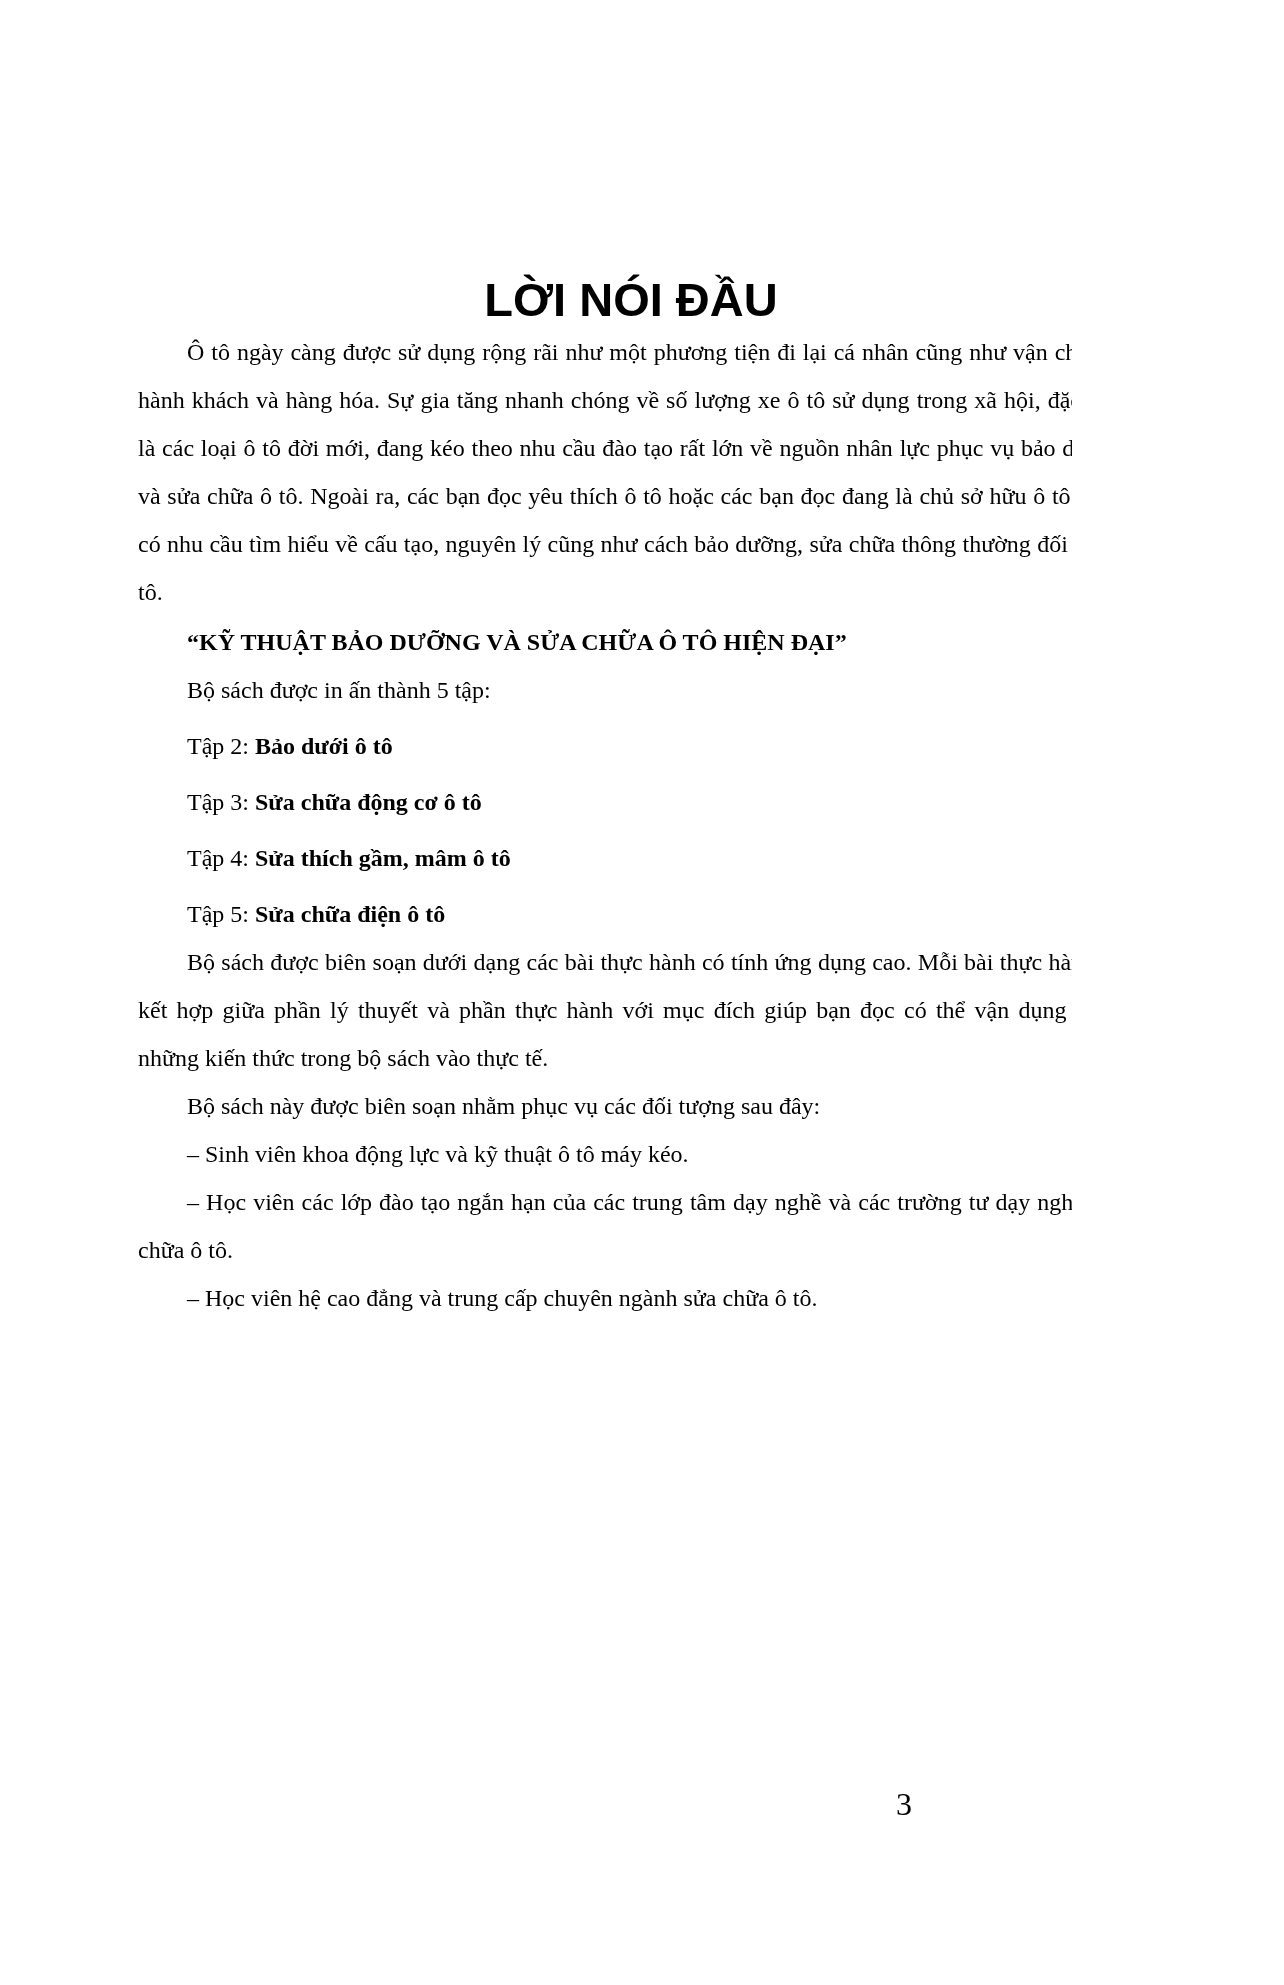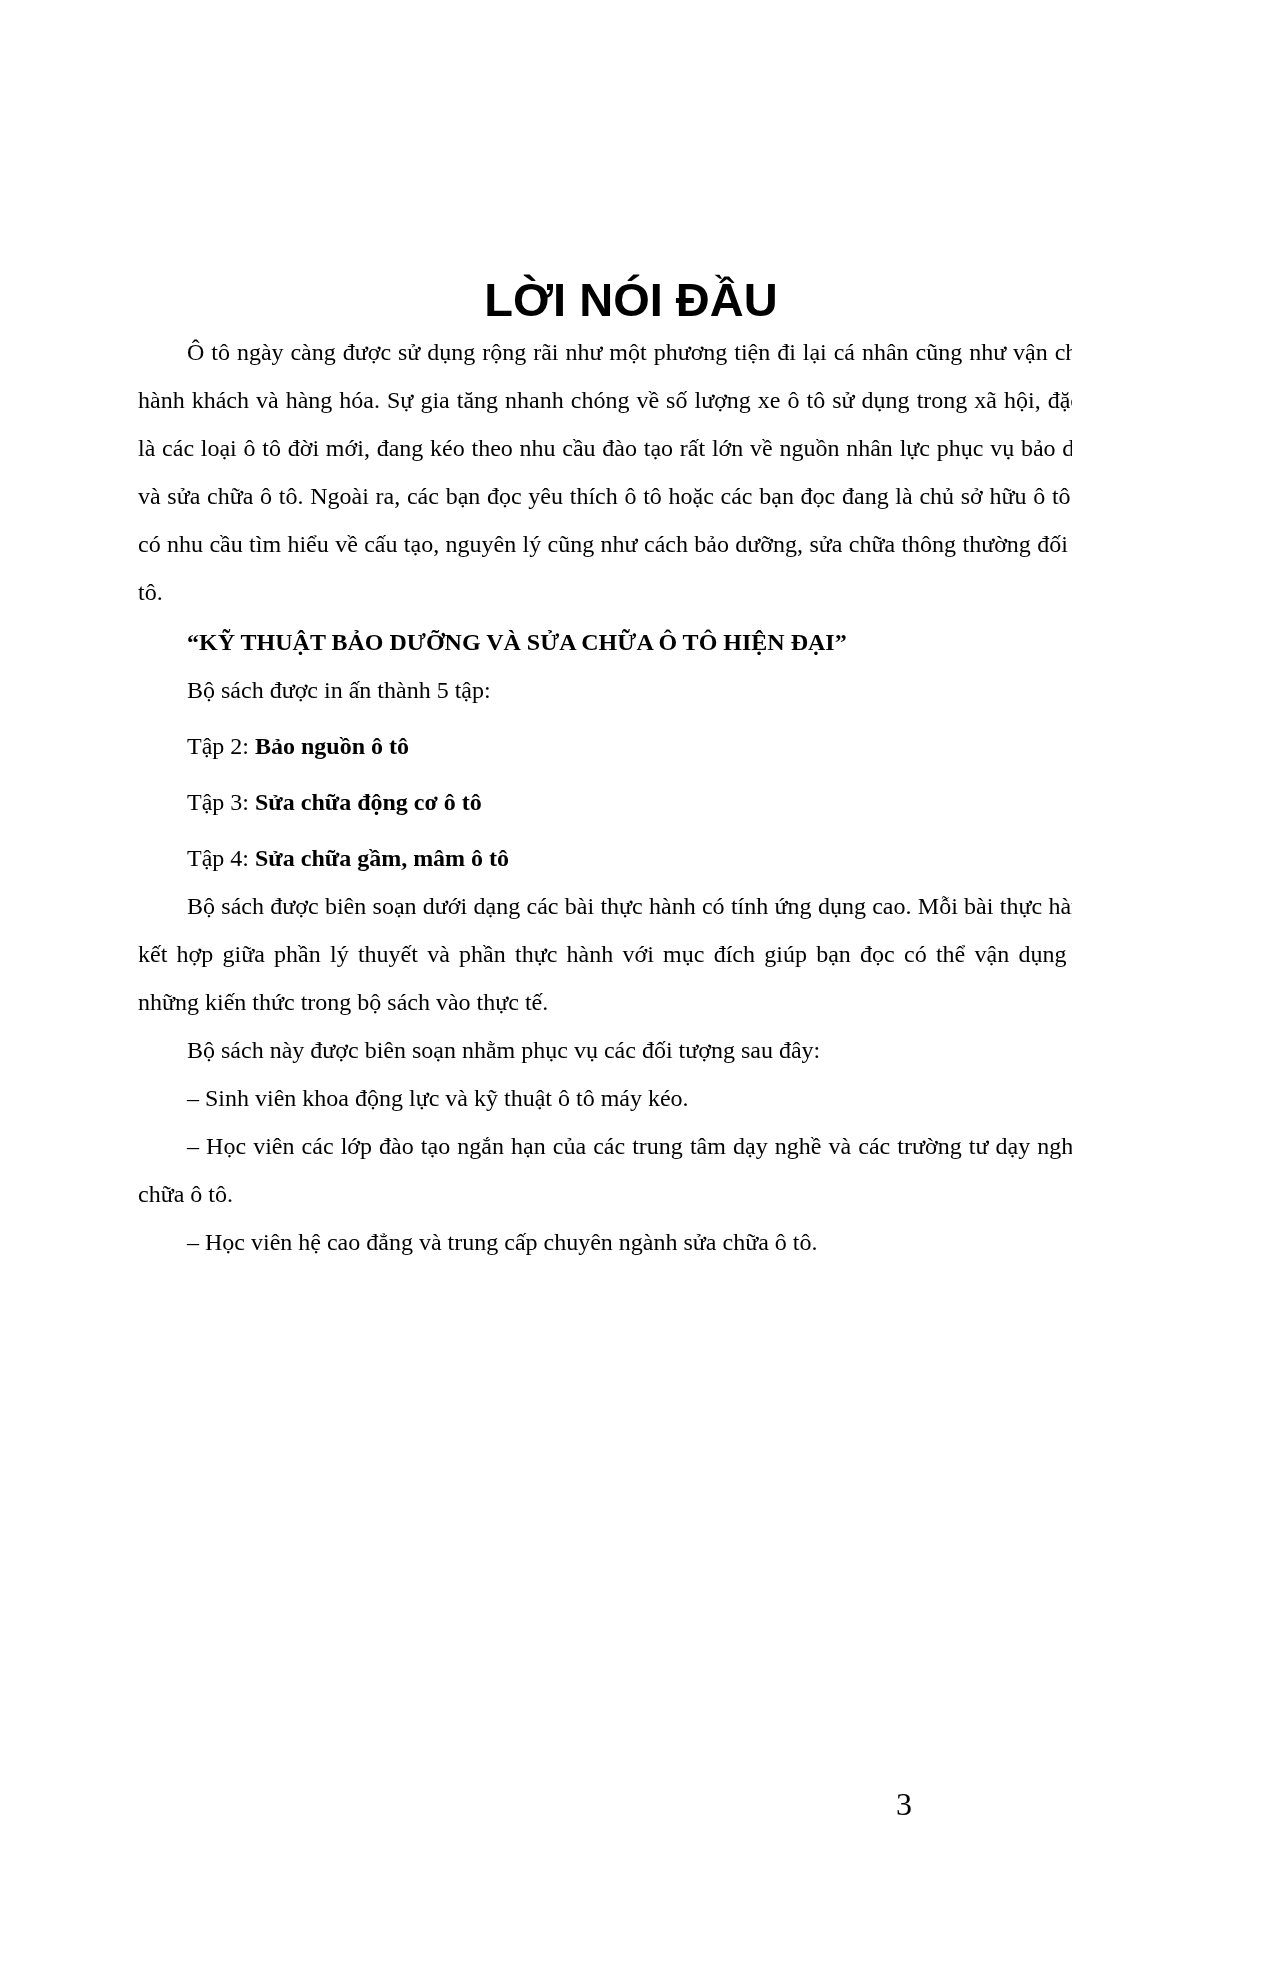--- a/index.html
+++ b/index.html
@@ -71,23 +71,24 @@
 
     <h1 class="doc-title">LỜI NÓI ĐẦU</h1>
 
     <p class="p1">Ô tô ngày càng được sử dụng rộng rãi như một phương tiện đi lại cá nhân cũng như vận chuyển hành khách và hàng hóa. Sự gia tăng nhanh chóng về số lượng xe ô tô sử dụng trong xã hội, đặc biệt là các loại ô tô đời mới, đang kéo theo nhu cầu đào tạo rất lớn về nguồn nhân lực phục vụ bảo dưỡng và sửa chữa ô tô. Ngoài ra, các bạn đọc yêu thích ô tô hoặc các bạn đọc đang là chủ sở hữu ô tô cũng có nhu cầu tìm hiểu về cấu tạo, nguyên lý cũng như cách bảo dưỡng, sửa chữa thông thường đối với ô tô.</p>
 
 
     <p class="series-title">“KỸ THUẬT BẢO DƯỠNG VÀ SỬA CHỮA Ô TÔ HIỆN ĐẠI”</p>
 
     <p class="volumes-intro">Bộ sách được in ấn thành 5 tập:</p>
 
-    <p class="volume"><span>Tập 2: </span><strong>Bảo nguồn ô tô</strong></p>
+    <p class="volume"><span>Tập 2: </span><strong>Bảo dưới ô tô</strong></p>
     <p class="volume"><span>Tập 3: </span><strong>Sửa chữa động cơ ô tô</strong></p>
-    <p class="volume"><span>Tập 4: </span><strong>Sửa chữa gầm, mâm ô tô</strong></p>
+    <p class="volume"><span>Tập 4: </span><strong>Sửa thích gầm, mâm ô tô</strong></p>
+    <p class="volume"><span>Tập 5: </span><strong>Sửa chữa điện ô tô</strong></p>
 
     <p class="p3">Bộ sách được biên soạn dưới dạng các bài thực hành có tính ứng dụng cao. Mỗi bài thực hành có kết hợp giữa phần lý thuyết và phần thực hành với mục đích giúp bạn đọc có thể vận dụng được những kiến thức trong bộ sách vào thực tế.</p>
 
     <p class="p4">Bộ sách này được biên soạn nhằm phục vụ các đối tượng sau đây:</p>
 
     <p class="bullet">– Sinh viên khoa động lực và kỹ thuật ô tô máy kéo.</p>
     <p class="bullet">– Học viên các lớp đào tạo ngắn hạn của các trung tâm dạy nghề và các trường tư dạy nghề sửa chữa ô tô.</p>
     <p class="bullet">– Học viên hệ cao đẳng và trung cấp chuyên ngành sửa chữa ô tô.</p>
 
   </div>

